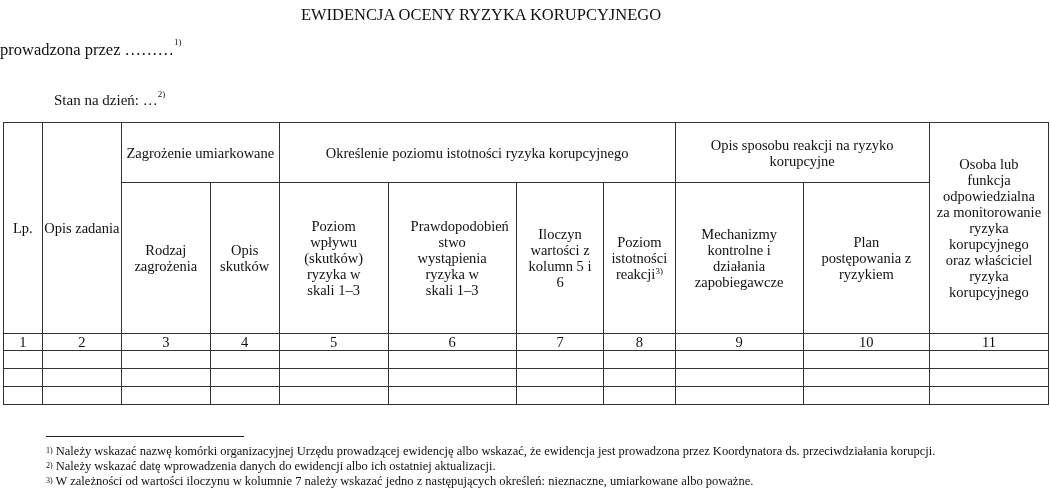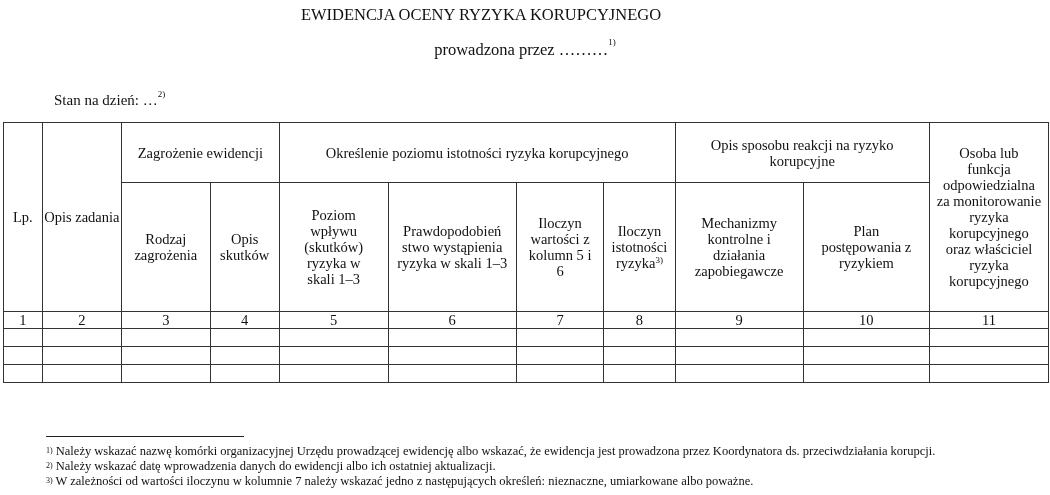--- a/index.html
+++ b/index.html
@@ -5,21 +5,21 @@
   html, body { margin: 0; padding: 0; background: #ffffff; }
   body {
     width: 1050px; height: 495px; position: relative; overflow: hidden;
     font-family: "Liberation Serif", "DejaVu Serif", serif; color: #111111;
   }
   .title {
     position: absolute; left: 0; width: 962px; top: 5px; text-align: center;
     font-size: 16.5px; letter-spacing: 0px;
   }
   .subtitle {
-    position: absolute; left: 0; width: 1050px; top: 40px; text-align: center;
+    position: absolute; left: 0; width: 1050px; top: 40px; text-align: left;
     font-size: 16.5px;
     font-family: Liberation Serif, serif;
   }
   sup { font-size: 9px; vertical-align: top; position: relative; top: -3px; }
   .stan {
     position: absolute; left: 54px; top: 92px; font-size: 15px;
   }
   table.grid {
     position: absolute; left: 3px; top: 122px; width: 1046px;
     border-collapse: collapse; table-layout: fixed;
@@ -63,34 +63,34 @@
       <col style="width:86px">
       <col style="width:70px">
     <col style="width:126px">
       <col style="width:124px">
       <col style="width:117px">
   </colgroup>
   <thead>
     <tr class="h1">
       <th rowspan="2">Lp.</th>
       <th rowspan="2">Opis zadania</th>
-      <th colspan="2">Zagrożenie ewidencji</th>
+      <th colspan="2">Zagrożenie umiarkowane</th>
       <th colspan="4">Określenie poziomu istotności ryzyka korupcyjnego</th>
       <th colspan="2" style="padding:0 20px;">Opis sposobu reakcji na ryzyko korupcyjne</th>
       <th rowspan="2" style="padding:0 6px;">Osoba lub funkcja odpowiedzialna za monitorowanie ryzyka korupcyjnego oraz właściciel ryzyka korupcyjnego</th>
     </tr>
     <tr class="h2">
       <th style="padding:0 8px;">Rodzaj zagrożenia</th>
       <th style="padding:0 8px;">Opis skutków</th>
       <th style="padding:0 13px;">Poziom wpływu (skutków) ryzyka w skali 1–3</th>
-      <th style="padding:0 6px;">Prawdopodobień stwo wystąpienia ryzyka w skali 1–3</th>
+      <th style="padding:0 22px;">Prawdopodobień stwo wystąpienia ryzyka w skali 1–3</th>
       <th style="padding:0 10px;">Iloczyn wartości z kolumn 5 i 6</th>
-      <th style="padding:0 6px;"><span>Iloczyn istotności ryzyka</span><sup>3)</sup></th>
+      <th style="padding:0 6px;"><span>Poziom istotności reakcji</span><sup>3)</sup></th>
       <th style="padding:0 12px;">Mechanizmy kontrolne i działania zapobiegawcze</th>
-      <th style="padding:7px 16px;">Plan postępowania z ryzykiem</th>
+      <th style="padding:18px 16px;">Plan postępowania z ryzykiem</th>
     </tr>
   </thead>
   <tbody>
     <tr class="nums">
       <td>1</td>
       <td>2</td>
       <td>3</td>
       <td>4</td>
       <td>5</td>
       <td>6</td>

